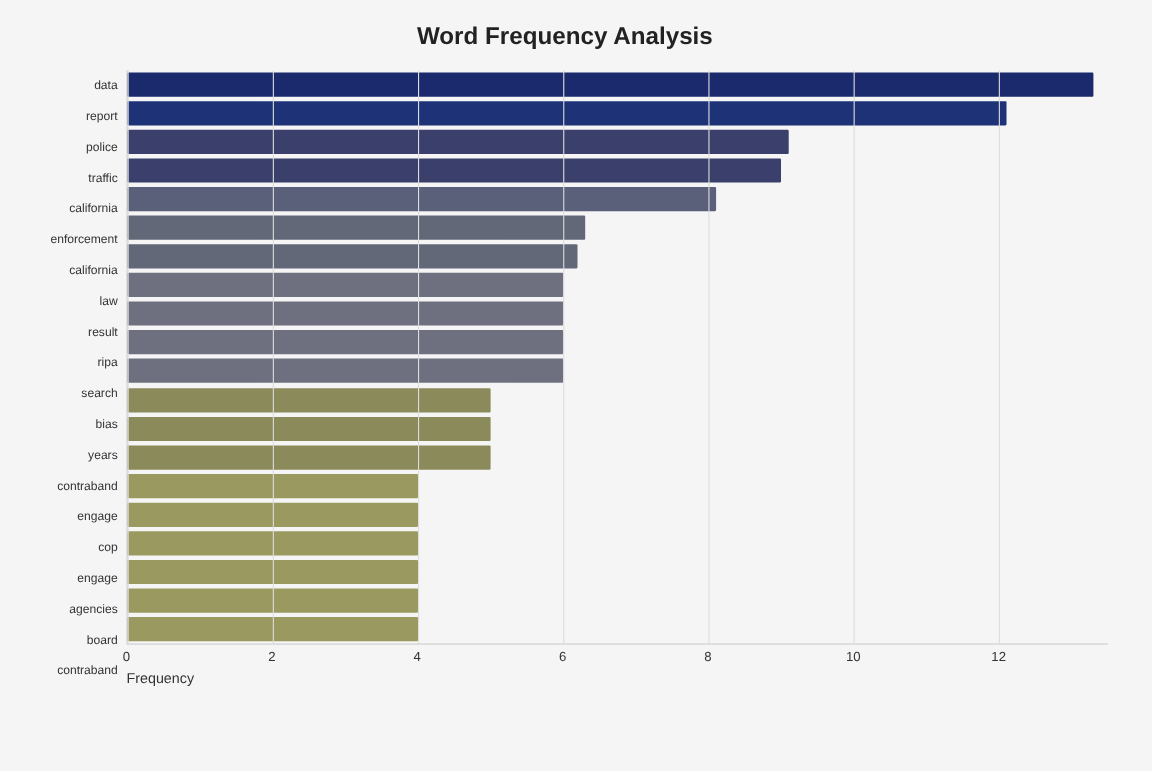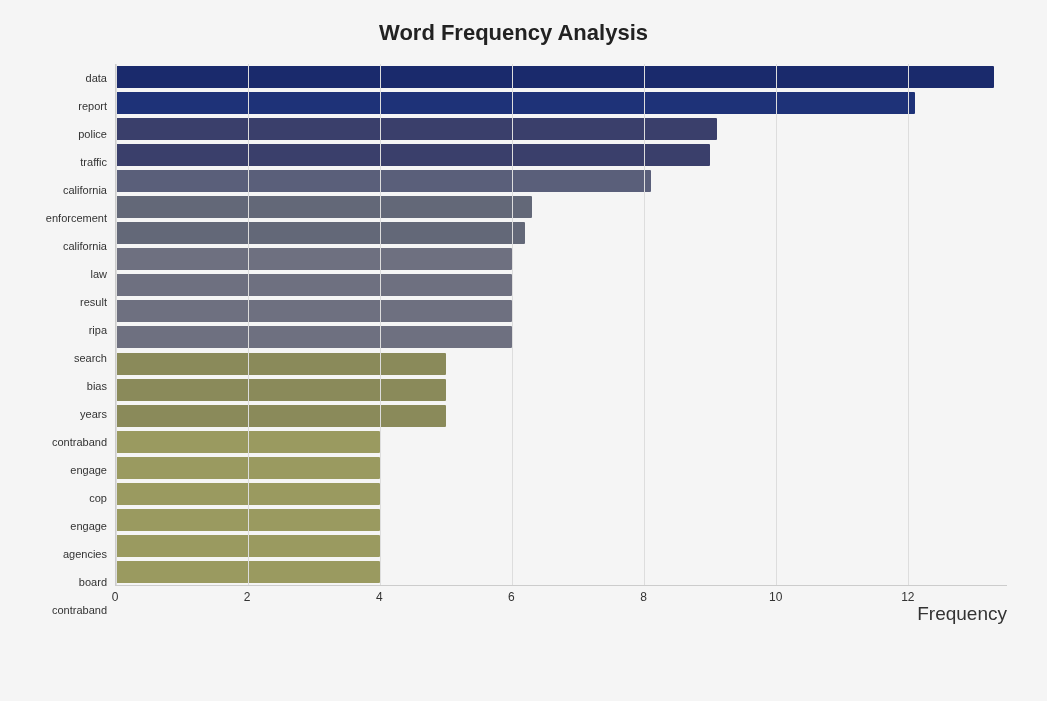--- a/index.html
+++ b/index.html
@@ -92,22 +92,22 @@
       border-top: 1px solid #ccc;
     }
     .x-tick {
       position: absolute;
       font-size: 12px;
       color: #333;
       transform: translateX(-50%);
       top: 4px;
     }
     .x-axis-label {
-      text-align: right;
-      font-size: 19px;
+      text-align: left;
+      font-size: 13px;
       color: #333;
       margin-top: 4px;
     }
   </style>
 </head>
 <body>
 
 <div class="chart-container">
   <div class="chart-title">Word Frequency Analysis</div>
   <div class="chart-area">

